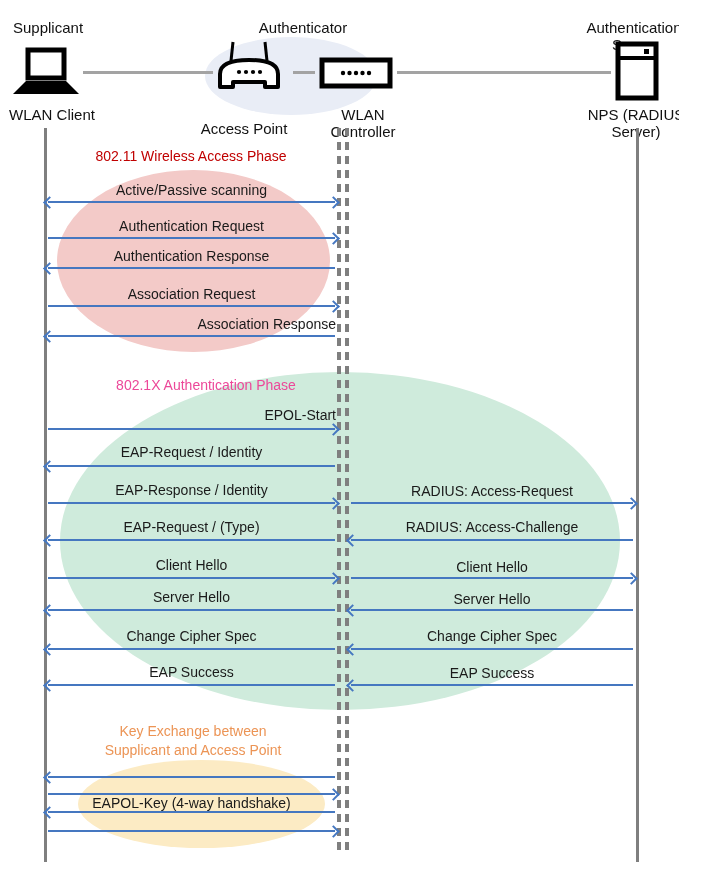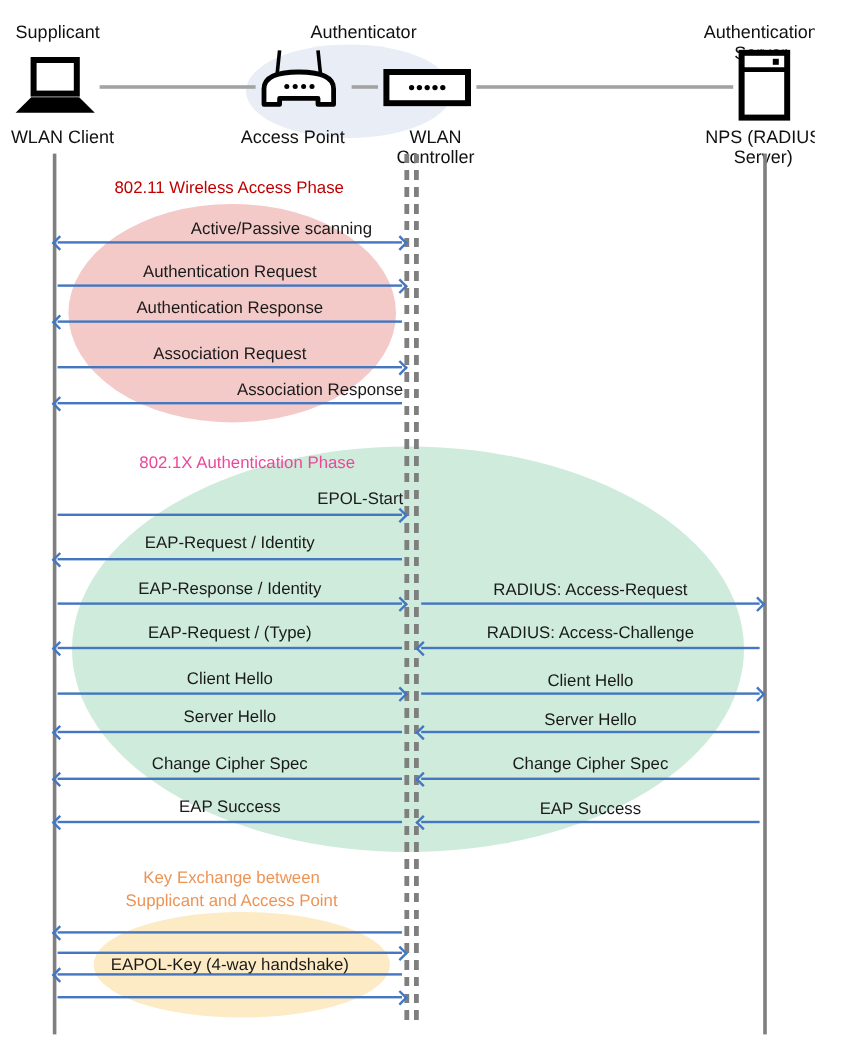--- a/index.html
+++ b/index.html
@@ -63,21 +63,21 @@
     <rect x="3" y="3" width="38" height="54" fill="#fff" stroke="#000" stroke-width="5"></rect>
     <line x1="3" y1="17" x2="41" y2="17" stroke="#000" stroke-width="4"></line>
     <rect x="29" y="8" width="5" height="5" fill="#000"></rect>
   </svg>
 
   <div class="connector" style="left:83px;top:71px;width:130px;"></div>
   <div class="connector" style="left:293px;top:71px;width:22px;"></div>
   <div class="connector" style="left:397px;top:71px;width:214px;"></div>
 
   <div class="device-label" style="left:8px;top:106px;width:88px;">WLAN Client</div>
-  <div class="device-label" style="left:194px;top:106px;width:100px;">Access Point</div>
+  <div class="device-label" style="left:194px;top:120px;width:100px;">Access Point</div>
   <div class="device-label" style="left:308px;top:106px;width:110px;">WLAN Controller</div>
   <div class="device-label" style="left:565px;top:106px;width:142px;">NPS (RADIUS Server)</div>
 
   <div class="ellipse" style="left: 57px; top: 170px; width: 273px; height: 182px; background: rgb(243, 202, 200);"></div>
   <div class="ellipse" style="left: 60px; top: 372px; width: 560px; height: 338px; background: rgb(207, 235, 220);"></div>
   <div class="ellipse" style="left: 78px; top: 760px; width: 247px; height: 88px; background: rgb(252, 235, 196);"></div>
 
   <div class="lifeline" style="left:44px;top:128px;height:734px;"></div>
   <div class="lifeline dashed" style="left:337px;top:128px;height:724px;"></div>
   <div class="lifeline dashed" style="left:345px;top:128px;height:724px;"></div>
@@ -87,21 +87,21 @@
   <div class="phase-title" style="left: 60px; top: 376px; width: 292px; color: #ec4899;">802.1X Authentication Phase</div>
   <div class="phase-title" style="left: 43px; top: 722px; width: 300px; color: rgb(236, 148, 85);">Key Exchange between
 Supplicant and Access Point</div>
 
   <div id="messages">
       <div class="arrow" style="left: 47px; top: 201px; width: 289px;">
         <span class="shaft"></span>
         <span class="chev r"></span>
         <span class="chev l"></span>
       </div>
-      <div class="msg-label" style="left: 47px; top: 182px; width: 289px; margin-left: 43px;">Active/Passive scanning</div>
+      <div class="msg-label" style="left: 47px; top: 182px; width: 289px;">Active/Passive scanning</div>
       <div class="arrow" style="left: 47px; top: 237px; width: 289px;">
         <span class="shaft"></span>
         <span class="chev r"></span>
       </div>
       <div class="msg-label" style="left: 47px; top: 218px; width: 289px;">Authentication Request</div>
       <div class="arrow" style="left: 47px; top: 267px; width: 289px;">
         <span class="shaft"></span>
         <span class="chev l"></span>
       </div>
       <div class="msg-label" style="left: 47px; top: 248px; width: 289px;">Authentication Response</div>

